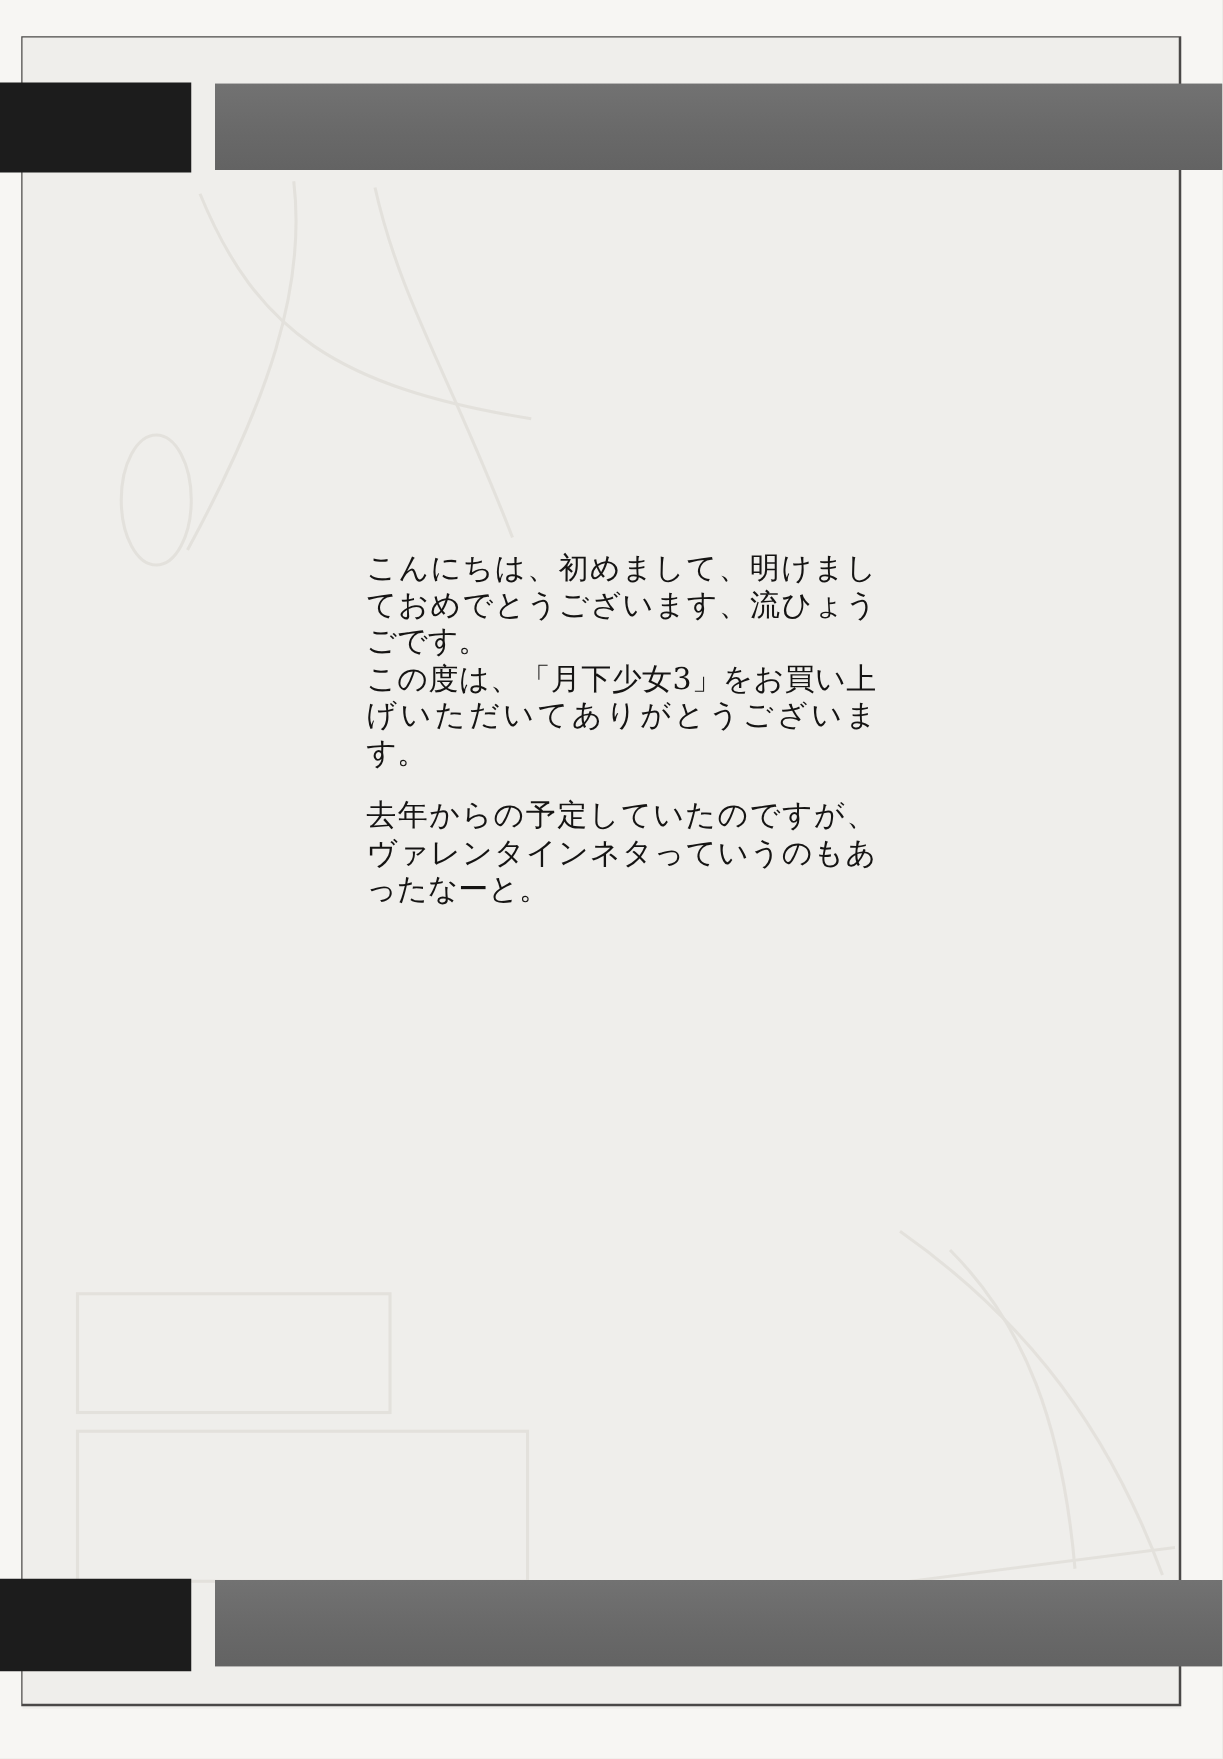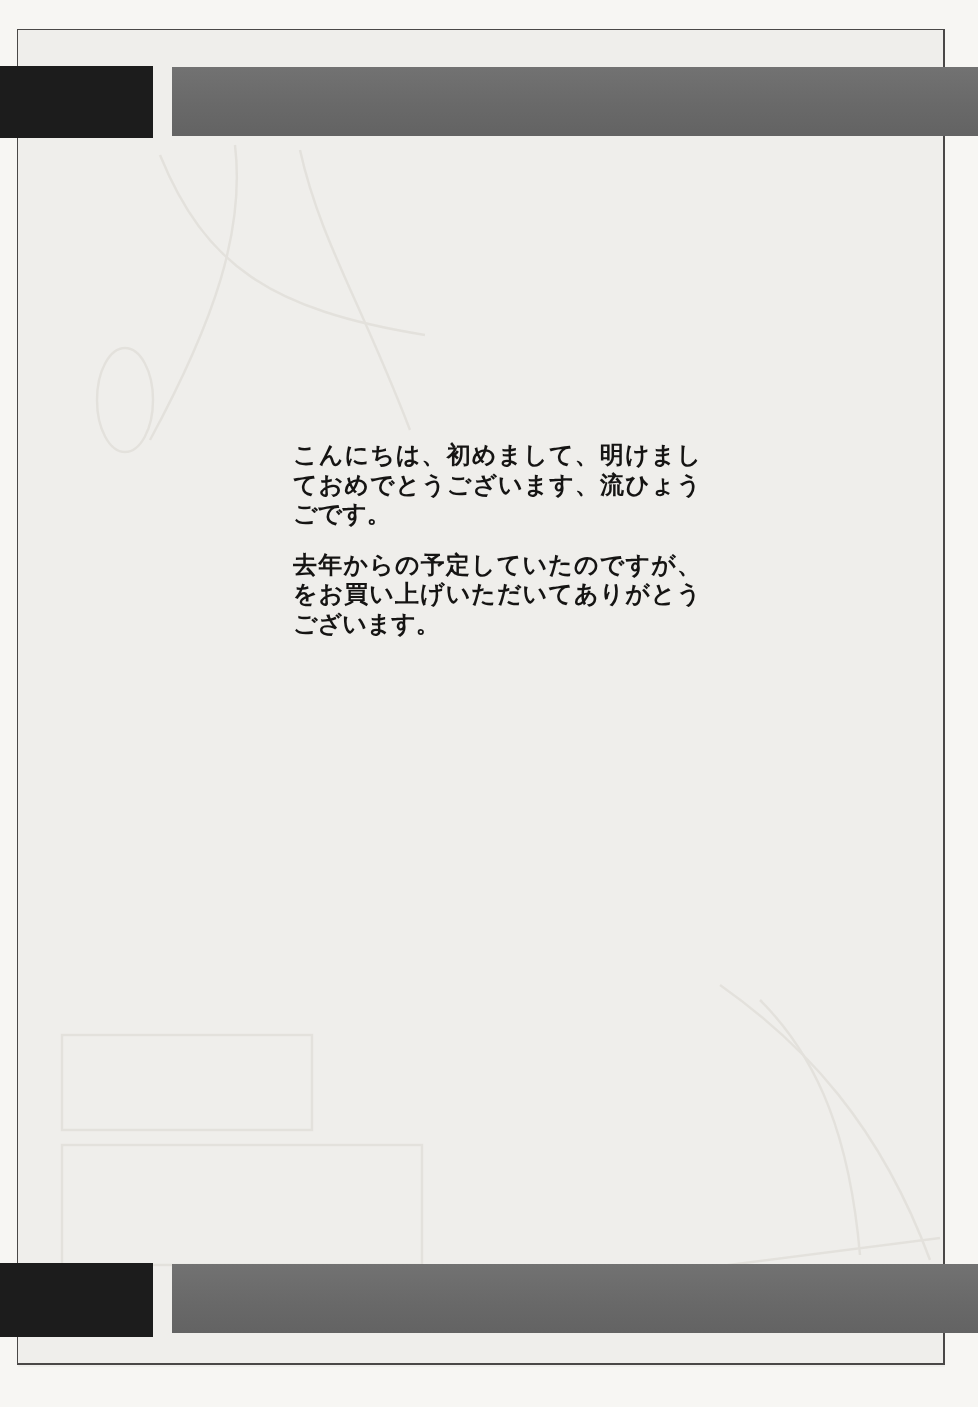--- a/index.html
+++ b/index.html
@@ -61,21 +61,21 @@
 
   .foreword {
     position: absolute;
     left: 293px;
     top: 440px;
     width: 408px;
     color: #151413;
     font-family: "DejaVu Serif", "Liberation Serif", serif;
     font-size: 24px;
     line-height: 29.5px;
-    font-weight: 700;
+    font-weight: 400;
     letter-spacing: 0px;
     text-align: justify;
   }
   .foreword p {
     margin: 0;
     padding: 0;
   }
   .para-gap { height: 21px; }
 </style>
 </head>
@@ -101,17 +101,18 @@
 
   <div class="frame"></div>
 
   <div class="block black blk-top-left"></div>
   <div class="block gray bar-top"></div>
   <div class="block black blk-bottom-left"></div>
   <div class="block gray bar-bottom"></div>
 
   <div class="foreword">
     <p>こんにちは、初めまして、明けましておめでとうございます、流ひょうごです。</p>
+    <p>この度は、「月下少女3」をお買い上げいただいてありがとうございます。</p>
     <div class="para-gap"></div>
-    <p>去年からの予定していたのですが、をお買い上げいただいてありがとうございます。</p>
+    <p>去年からの予定していたのですが、ヴァレンタインネタっていうのもあったなーと。</p>
   </div>
 
 </div>
 
 </body></html>

